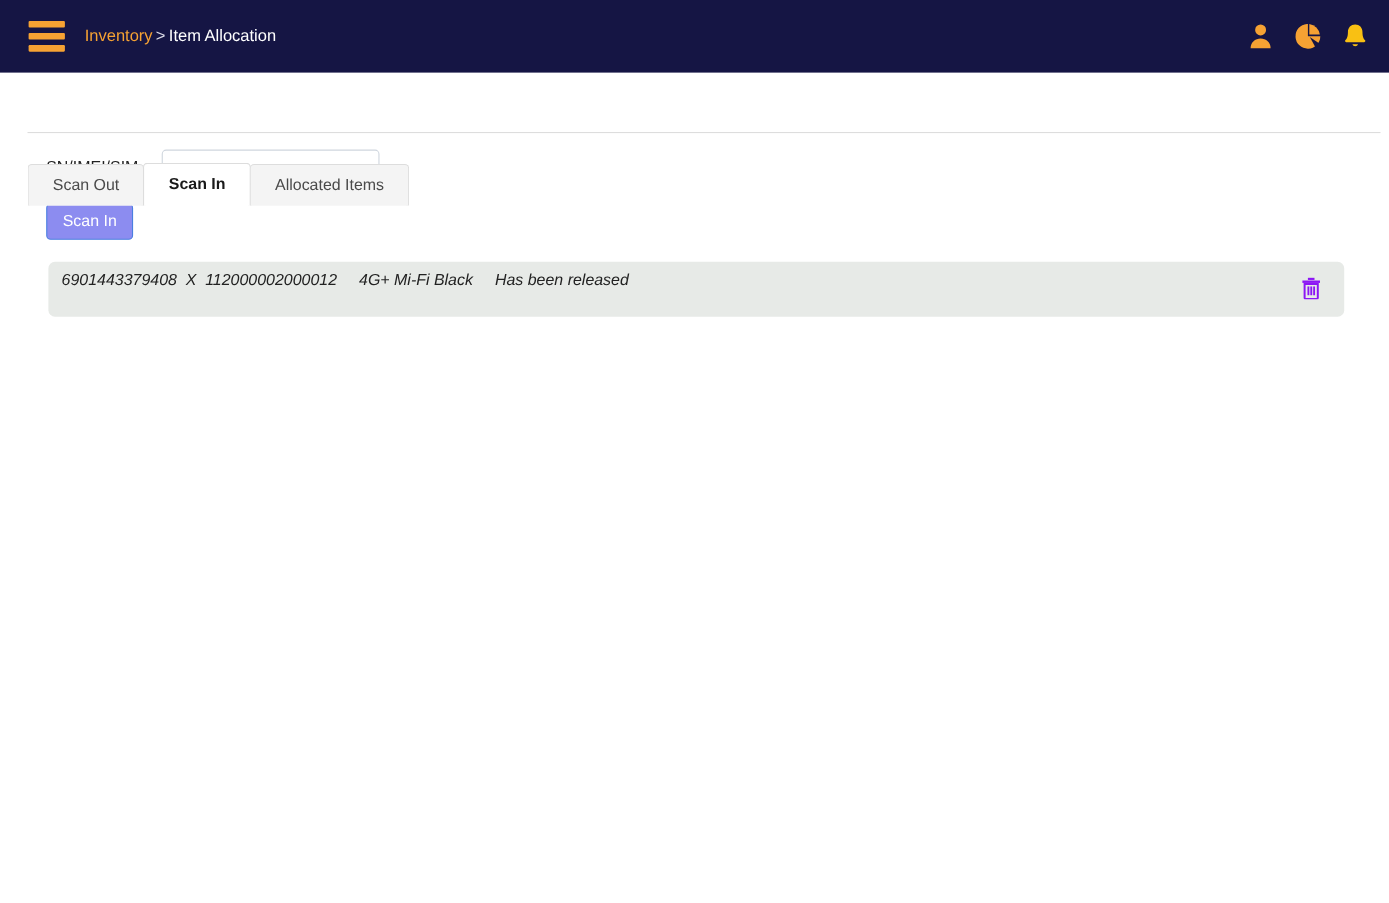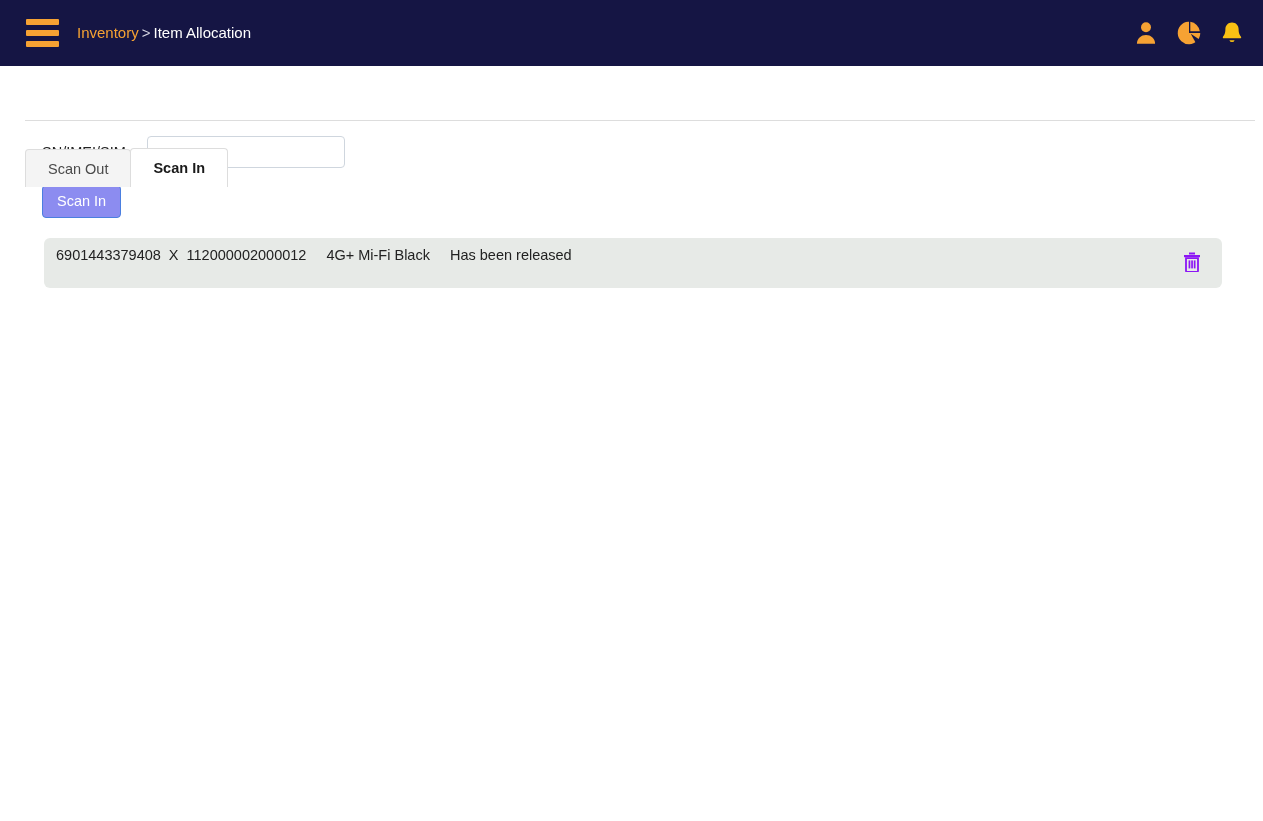--- a/index.html
+++ b/index.html
@@ -173,20 +173,21 @@
     left: 44px;
     top: 238px;
     width: 1178px;
   }
   .result-row {
     position: relative;
     width: 1178px;
     height: 50px;
     background: #e7eae7;
     border-radius: 6px;
+    font-style: italic;
   }
   .result-text {
     position: absolute;
     left: 12px;
     top: 9px;
     font-size: 14.5px;
     color: #222222;
     white-space: nowrap;
   }
   .result-text .seg { margin-right: 20px; }
@@ -234,20 +235,21 @@
       <path d="M9.6 18.6a2.5 2.5 0 0 0 4.8 0z" fill="#f9c013"></path>
     </svg>
   </div>
 </div>
 
 <div class="tab-underline"></div>
 <div class="tabstrip">
   <div class="tabs">
     <div class="tab">Scan Out</div>
     <div class="tab active">Scan In</div>
+    <div class="tab">Allocated Items</div>
   </div>
 </div>
 
 <div class="form-row">
   <div class="form-label">SN/IMEI/SIM</div>
   <input class="sn-input" type="text" value="" style="">
 </div>
 
 <button class="scan-btn">Scan In</button>
 

